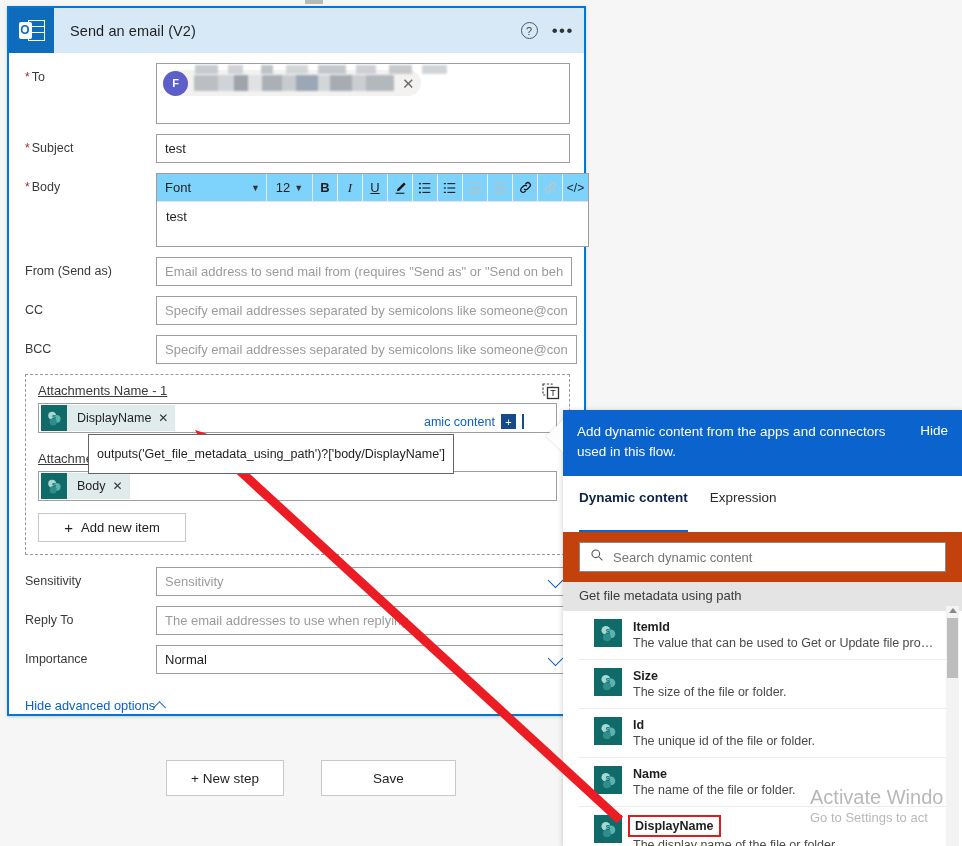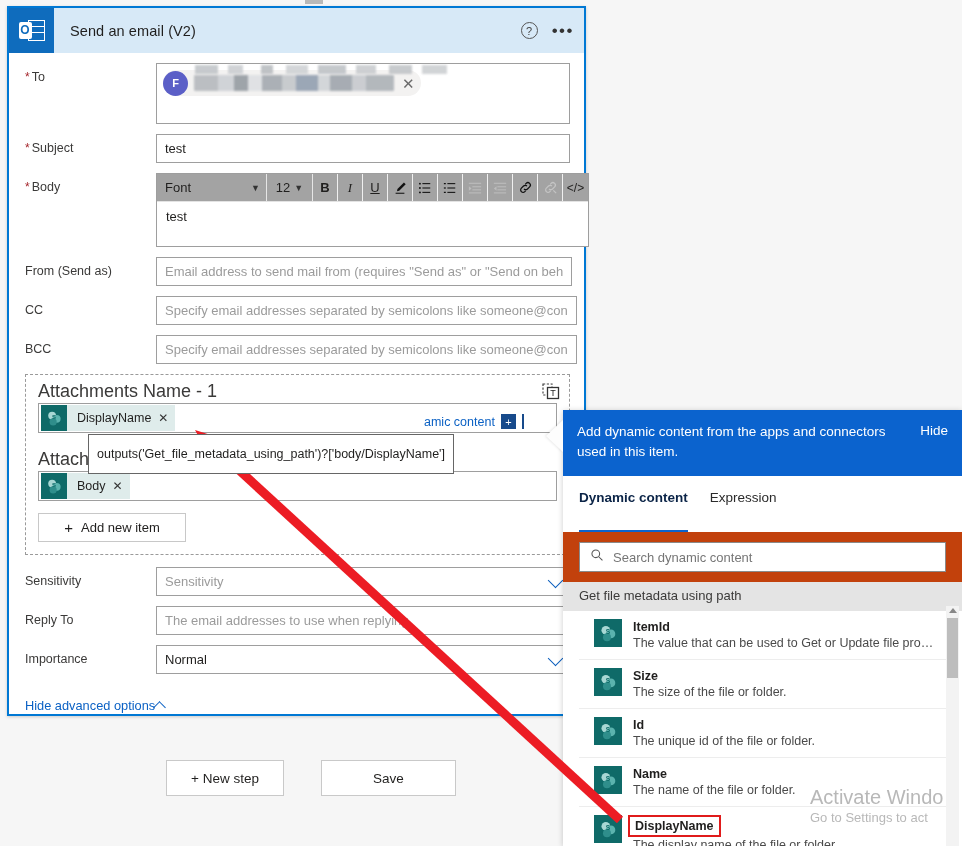--- a/index.html
+++ b/index.html
@@ -107,21 +107,21 @@
        #bcc0c4 49% 60%, transparent 60% 64%, #c7cacd 64% 72%, transparent 72% 77%,
        #bfc2c6 77% 86%, transparent 86% 90%, #cacdd0 90% 100%);
     filter: blur(.8px); opacity:.85;
   }
   .chip-x { color:#6b6b6b; font-size: 15px; margin-left: 2px; cursor:pointer; line-height: 1; }
 
   
   .rte { border: 1px solid #9e9e9e; }
   .rte-bar {
     display: flex; align-items: center; height: 28px;
-    border-bottom: 1px solid #e3e3e3; background: #a3a3a3;
+    border-bottom: 1px solid #e3e3e3; background: #7dd3fc;
   }
   .rte-font {
     width: 110px; display:flex; align-items:center; justify-content: space-between;
     font-size: 13px; color: #201f1e; padding: 0 6px 0 8px; height: 100%;
     border-right: 1px solid #e6e6e6; cursor:pointer;
   }
   .rte-size {
     width: 46px; display:flex; align-items:center; justify-content: center; gap:4px;
     font-size: 13px; color:#201f1e; height:100%; border-right:1px solid #e6e6e6; cursor:pointer;
   }
@@ -132,21 +132,21 @@
   }
   .tb.dis { color: #bdbdbd; }
   .tb svg { display:block; }
   .rte-body { min-height: 44px; padding: 7px 9px; font-size: 13px; color:#201f1e; background:#fff; }
 
   
   .attgrp {
     margin: 6px 14px 0 16px; border: 1px dashed #9a9a9a;
     padding: 8px 12px 12px 12px; position: relative;
   }
-  .att-lbl { font-size: 18px; color: #3b3a39; margin-bottom: 4px; line-height: 16px; }
+  .att-lbl { font-size: 13px; color: #3b3a39; margin-bottom: 4px; line-height: 16px; text-decoration: underline; }
   .att-field {
     border: 1px solid #9e9e9e; background: #fff; height: 30px;
     display: flex; align-items: center; padding: 0; position: relative;
   }
   .token {
     display: inline-flex; align-items: center; height: 26px; background: #dfeceb;
     margin-left: 2px; padding-right: 7px;
   }
   .sp-ico {
     width: 26px; height: 26px; background: #0f6a68; flex: 0 0 26px;
@@ -534,21 +534,21 @@
 
   <div class="btnrow">
     <div class="btn btn-new">+ New step</div>
     <div class="btn btn-save">Save</div>
   </div>
 
   <div class="dyn">
     <div class="dyn-pointer"></div>
 
     <div class="dyn-banner">
-      <div class="dyn-banner-txt">Add dynamic content from the apps and connectors used in this item.</div>
+      <div class="dyn-banner-txt">Add dynamic content from the apps and connectors used in this flow.</div>
       <div class="dyn-hide">Hide</div>
     </div>
 
     <div class="dyn-tabs">
       <div class="dyn-tab active">Dynamic content</div>
       <div class="dyn-tab">Expression</div>
     </div>
 
     <div class="dyn-search-wrap">
       <div class="dyn-search">

